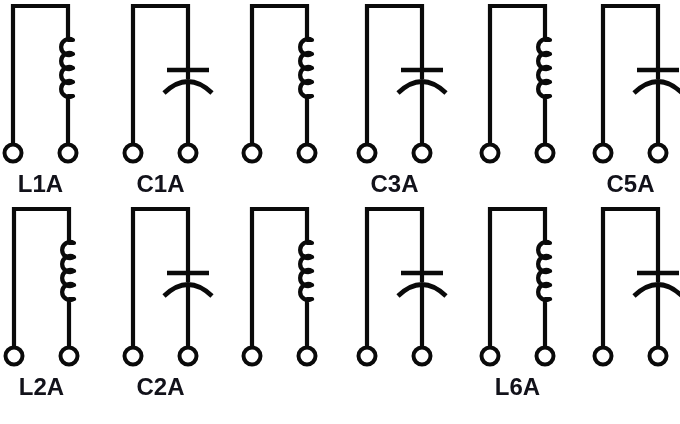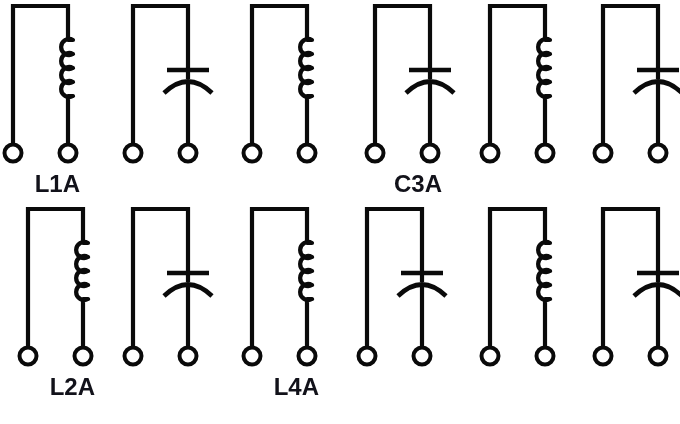--- a/index.html
+++ b/index.html
@@ -24,21 +24,21 @@
     stroke-linecap:butt;stroke-linejoin:miter;
   }
   .coil{
     fill:none;stroke:var(--line);stroke-width:4.2;
     stroke-linecap:round;stroke-linejoin:round;
   }
   .plate{fill:none;stroke:var(--line);stroke-width:4.6;stroke-linecap:butt;}
   .term{fill:var(--background);stroke:var(--line);stroke-width:4;}
   .lbl{
     position:absolute;left:0;top:171px;width:79px;height:26px;
-    line-height:26px;text-align:right;
+    line-height:26px;text-align:center;
     font-size:24px;font-weight:bold;letter-spacing:0px;
     color:var(--label);white-space:nowrap;
   }
 </style>
 </head>
 <body>
 
 <main class="canvas">
 
   <svg class="defs-holder" aria-hidden="true">
@@ -68,69 +68,72 @@
   <figure class="cell" style="left:1px;top:0">
     <svg width="100" height="168" viewBox="0 0 100 168">
         <use href="#sym-inductor" xlink:href="#sym-inductor"></use>
       </svg>
     <figcaption class="lbl">L1A</figcaption>
   </figure>
   <figure class="cell" style="left:121px;top:0">
     <svg width="100" height="168" viewBox="0 0 100 168">
         <use href="#sym-capacitor" xlink:href="#sym-capacitor"></use>
       </svg>
+    <figcaption class="lbl">C1A</figcaption>
   </figure>
   <figure class="cell" style="left:240px;top:0">
     <svg width="100" height="168" viewBox="0 0 100 168">
         <use href="#sym-inductor" xlink:href="#sym-inductor"></use>
       </svg>
   </figure>
-  <figure class="cell" style="left:363px;top:0">
+  <figure class="cell" style="left:355px;top:0">
     <svg width="100" height="168" viewBox="0 0 100 168">
         <use href="#sym-capacitor" xlink:href="#sym-capacitor"></use>
       </svg>
     <figcaption class="lbl">C3A</figcaption>
   </figure>
   <figure class="cell" style="left:478px;top:0">
     <svg width="100" height="168" viewBox="0 0 100 168">
         <use href="#sym-inductor" xlink:href="#sym-inductor"></use>
       </svg>
   </figure>
   <figure class="cell" style="left:591px;top:0">
     <svg width="100" height="168" viewBox="0 0 100 168">
         <use href="#sym-capacitor" xlink:href="#sym-capacitor"></use>
       </svg>
+    <figcaption class="lbl">C5A</figcaption>
   </figure>
 
-  <figure class="cell" style="left:16px;top:203px">
+  <figure class="cell" style="left:2px;top:203px">
     <svg width="100" height="168" viewBox="0 0 100 168">
         <use href="#sym-inductor" xlink:href="#sym-inductor"></use>
       </svg>
     <figcaption class="lbl">L2A</figcaption>
   </figure>
   <figure class="cell" style="left:121px;top:203px">
     <svg width="100" height="168" viewBox="0 0 100 168">
         <use href="#sym-capacitor" xlink:href="#sym-capacitor"></use>
       </svg>
+    <figcaption class="lbl">C2A</figcaption>
   </figure>
   <figure class="cell" style="left:240px;top:203px">
     <svg width="100" height="168" viewBox="0 0 100 168">
         <use href="#sym-inductor" xlink:href="#sym-inductor"></use>
       </svg>
-    <figcaption class="lbl">L4A</figcaption>
   </figure>
   <figure class="cell" style="left:355px;top:203px">
     <svg width="100" height="168" viewBox="0 0 100 168">
         <use href="#sym-capacitor" xlink:href="#sym-capacitor"></use>
       </svg>
   </figure>
   <figure class="cell" style="left:478px;top:203px">
     <svg width="100" height="168" viewBox="0 0 100 168">
         <use href="#sym-inductor" xlink:href="#sym-inductor"></use>
       </svg>
+    <figcaption class="lbl">L6A</figcaption>
   </figure>
   <figure class="cell" style="left:591px;top:203px">
     <svg width="100" height="168" viewBox="0 0 100 168">
         <use href="#sym-capacitor" xlink:href="#sym-capacitor"></use>
       </svg>
   </figure>
 
 </main>
 
 </body></html>

